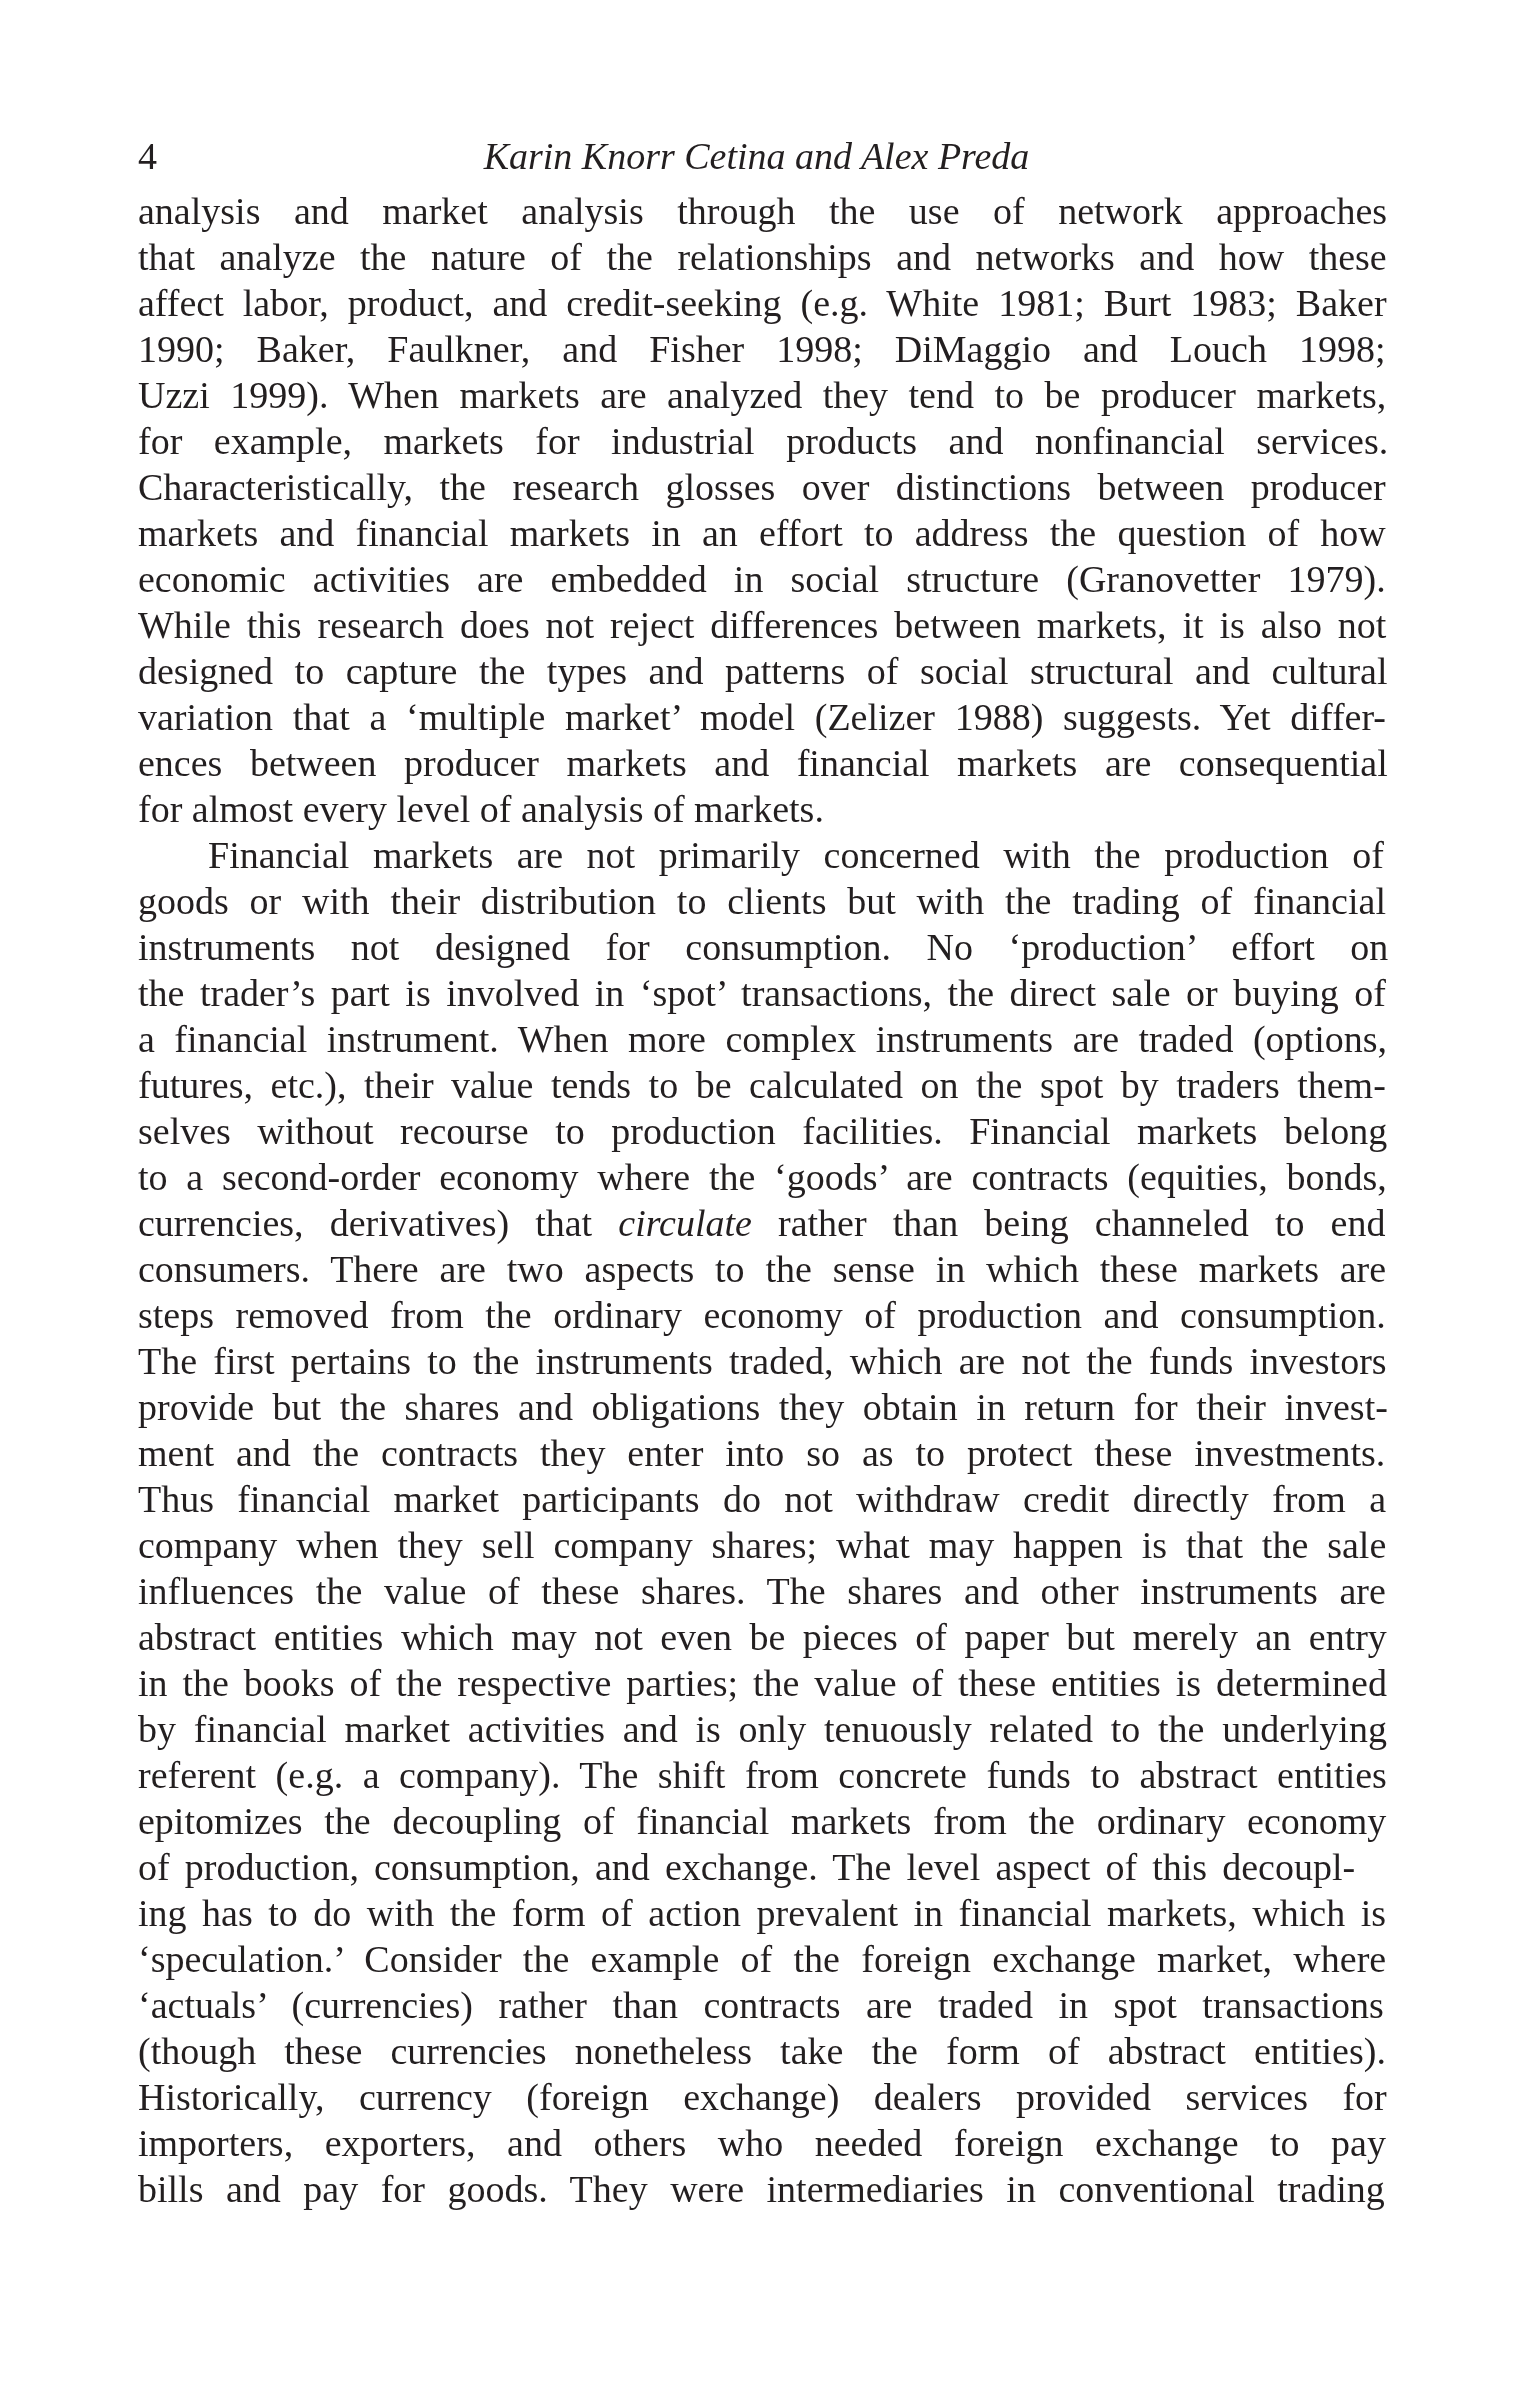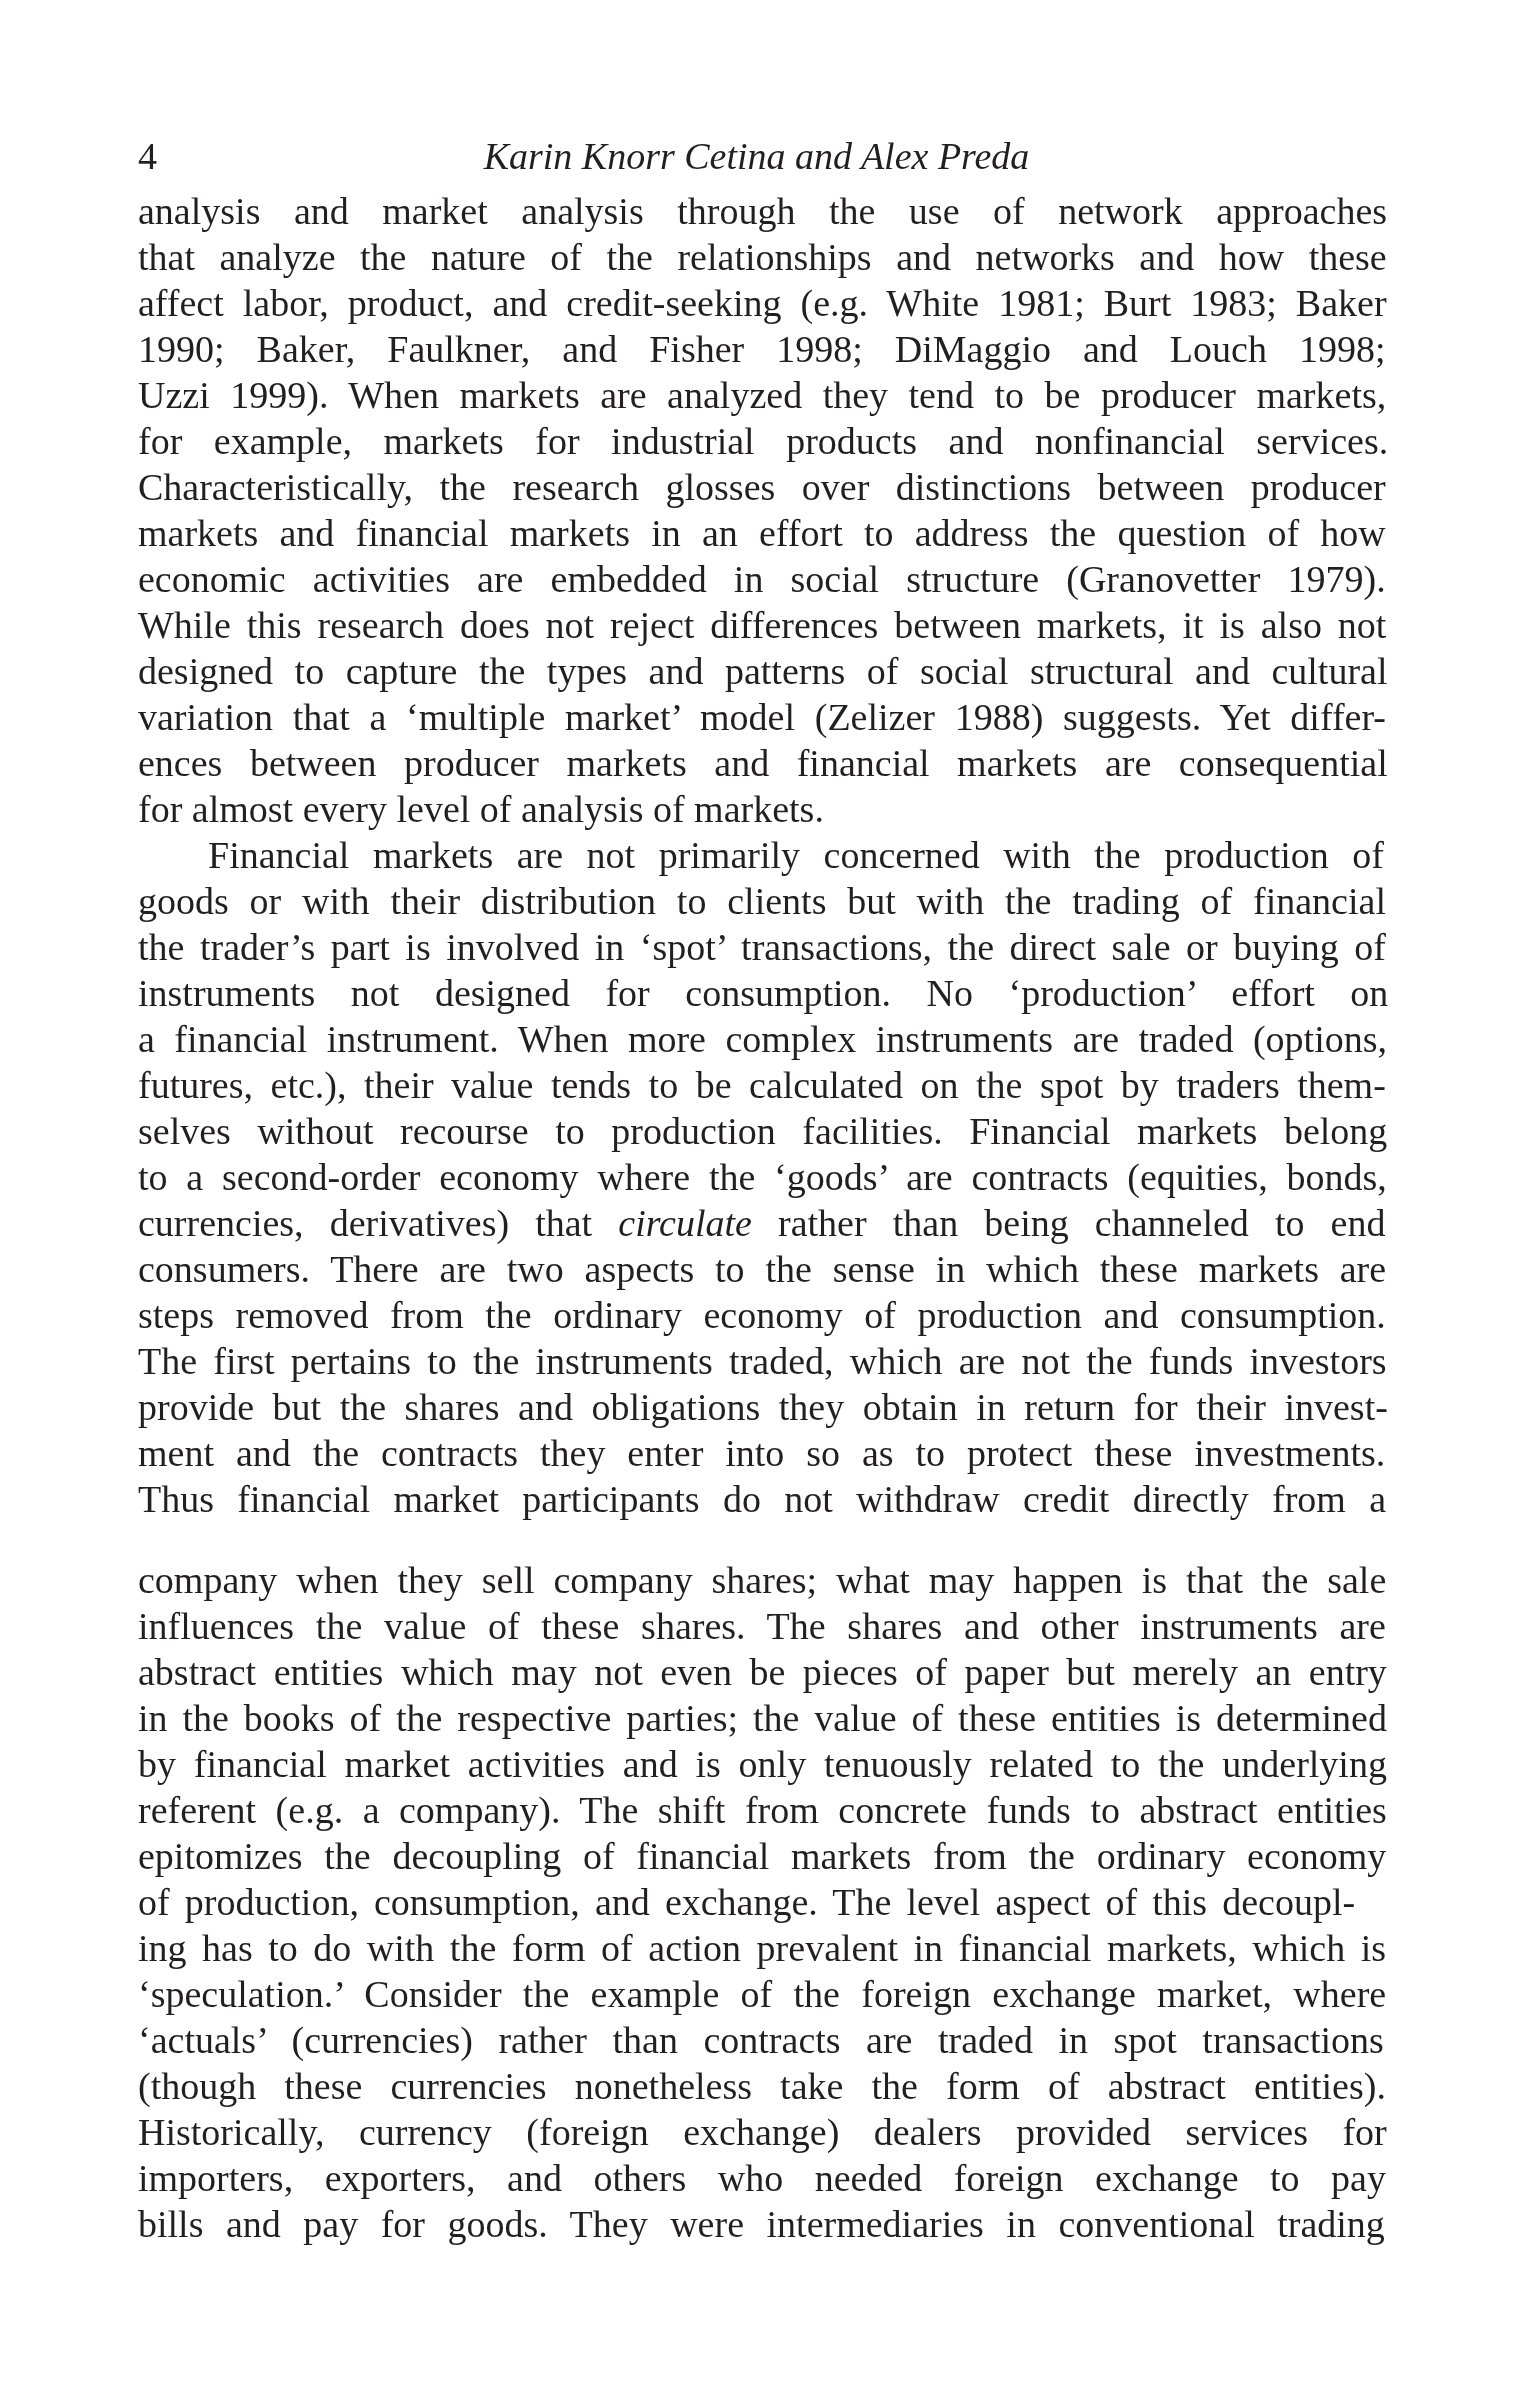--- a/index.html
+++ b/index.html
@@ -83,34 +83,34 @@
       <span class="line" style="white-space: nowrap; display: block;"><span style="white-space: nowrap; display: inline-block; word-spacing: 17.6px;"><span>economic activities are embedded in social structure (Granovetter 1979).</span></span></span>
       <span class="line" style="white-space: nowrap; display: block;"><span style="white-space: nowrap; display: inline-block; word-spacing: 6.4px;"><span>While this research does not reject differences between markets, it is also not</span></span></span>
       <span class="line" style="white-space: nowrap; display: block;"><span style="white-space: nowrap; display: inline-block; word-spacing: 12px;"><span>designed to capture the types and patterns of social structural and cultural</span></span></span>
       <span class="line" style="white-space: nowrap; display: block;"><span style="white-space: nowrap; display: inline-block; word-spacing: 10.2px;"><span>variation that a ‘multiple market’ model (Zelizer 1988) suggests. Yet differ-</span></span></span>
       <span class="line" style="white-space: nowrap; display: block;"><span style="white-space: nowrap; display: inline-block; word-spacing: 18px;"><span>ences between producer markets and financial markets are consequential</span></span></span>
       <span class="line last" style="white-space: nowrap; display: block;"><span>for almost every level of analysis of markets.</span></span>
     </div>
     <div>
       <span class="line indent" style="white-space: nowrap; display: block;"><span style="white-space: nowrap; display: inline-block; word-spacing: 14px;"><span>Financial markets are not primarily concerned with the production of</span></span></span>
       <span class="line" style="white-space: nowrap; display: block;"><span style="white-space: nowrap; display: inline-block; word-spacing: 11.3px;"><span>goods or with their distribution to clients but with the trading of financial</span></span></span>
+      <span class="line" style="white-space: nowrap; display: block;"><span style="white-space: nowrap; display: inline-block; word-spacing: 26px;"><span>instruments not designed for consumption. No ‘production’ effort on</span></span></span>
       <span class="line" style="white-space: nowrap; display: block;"><span style="white-space: nowrap; display: inline-block; word-spacing: 6px;"><span>the trader’s part is involved in ‘spot’ transactions, the direct sale or buying of</span></span></span>
-      <span class="line" style="white-space: nowrap; display: block;"><span style="white-space: nowrap; display: inline-block; word-spacing: 26px;"><span>instruments not designed for consumption. No ‘production’ effort on</span></span></span>
       <span class="line" style="white-space: nowrap; display: block;"><span style="white-space: nowrap; display: inline-block; word-spacing: 10px;"><span>a financial instrument. When more complex instruments are traded (options,</span></span></span>
       <span class="line" style="white-space: nowrap; display: block;"><span style="white-space: nowrap; display: inline-block; word-spacing: 8px;"><span>futures, etc.), their value tends to be calculated on the spot by traders them-</span></span></span>
       <span class="line" style="white-space: nowrap; display: block;"><span style="white-space: nowrap; display: inline-block; word-spacing: 17px;"><span>selves without recourse to production facilities. Financial markets belong</span></span></span>
       <span class="line" style="white-space: nowrap; display: block;"><span style="white-space: nowrap; display: inline-block; word-spacing: 9.3px;"><span>to a second-order economy where the ‘goods’ are contracts (equities, bonds,</span></span></span>
       <span class="line" style="white-space: nowrap; display: block;"><span style="white-space: nowrap; display: inline-block; word-spacing: 16.6px;"><span>currencies, derivatives) that </span><span class="em">circulate</span><span> rather than being channeled to end</span></span></span>
       <span class="line" style="white-space: nowrap; display: block;"><span style="white-space: nowrap; display: inline-block; word-spacing: 11.3px;"><span>consumers. There are two aspects to the sense in which these markets are</span></span></span>
       <span class="line" style="white-space: nowrap; display: block; text-decoration: underline;"><span style="white-space: nowrap; display: inline-block; word-spacing: 12px;"><span>steps removed from the ordinary economy of production and consumption.</span></span></span>
       <span class="line" style="white-space: nowrap; display: block;"><span style="white-space: nowrap; display: inline-block; word-spacing: 6.7px;"><span>The first pertains to the instruments traded, which are not the funds investors</span></span></span>
       <span class="line" style="white-space: nowrap; display: block;"><span style="white-space: nowrap; display: inline-block; word-spacing: 9px;"><span>provide but the shares and obligations they obtain in return for their invest-</span></span></span>
       <span class="line" style="white-space: nowrap; display: block;"><span style="white-space: nowrap; display: inline-block; word-spacing: 12.4px;"><span>ment and the contracts they enter into so as to protect these investments.</span></span></span>
       <span class="line" style="white-space: nowrap; display: block;"><span style="white-space: nowrap; display: inline-block; word-spacing: 13.8px;"><span>Thus financial market participants do not withdraw credit directly from a</span></span></span>
-      <span class="line" style="white-space: nowrap; display: block; margin-top: 35px;"><span style="white-space: nowrap; display: inline-block; word-spacing: 9.4px;"><span>company when they sell company shares; what may happen is that the sale</span></span></span>
+      <span class="line" style="white-space: nowrap; display: block;"><span style="white-space: nowrap; display: inline-block; word-spacing: 9.4px;"><span>company when they sell company shares; what may happen is that the sale</span></span></span>
       <span class="line" style="white-space: nowrap; display: block;"><span style="white-space: nowrap; display: inline-block; word-spacing: 12.2px;"><span>influences the value of these shares. The shares and other instruments are</span></span></span>
       <span class="line" style="white-space: nowrap; display: block;"><span style="white-space: nowrap; display: inline-block; word-spacing: 8px;"><span>abstract entities which may not even be pieces of paper but merely an entry</span></span></span>
       <span class="line" style="white-space: nowrap; display: block;"><span style="white-space: nowrap; display: inline-block; word-spacing: 5.4px;"><span>in the books of the respective parties; the value of these entities is determined</span></span></span>
       <span class="line" style="white-space: nowrap; display: block;"><span style="white-space: nowrap; display: inline-block; word-spacing: 8.3px;"><span>by financial market activities and is only tenuously related to the underlying</span></span></span>
       <span class="line" style="white-space: nowrap; display: block;"><span style="white-space: nowrap; display: inline-block; word-spacing: 10px;"><span>referent (e.g. a company). The shift from concrete funds to abstract entities</span></span></span>
       <span class="line" style="white-space: nowrap; display: block;"><span style="white-space: nowrap; display: inline-block; word-spacing: 12.2px;"><span>epitomizes the decoupling of financial markets from the ordinary economy</span></span></span>
       <span class="line" style="white-space: nowrap; display: block;"><span style="white-space: nowrap; display: inline-block; word-spacing: 5.6px;"><span>of production, consumption, and exchange. The level aspect of this decoupl-</span></span></span>
       <span class="line" style="white-space: nowrap; display: block;"><span style="white-space: nowrap; display: inline-block; word-spacing: 6px;"><span>ing has to do with the form of action prevalent in financial markets, which is</span></span></span>
       <span class="line" style="white-space: nowrap; display: block;"><span style="white-space: nowrap; display: inline-block; word-spacing: 11.8px;"><span>‘speculation.’ Consider the example of the foreign exchange market, where</span></span></span>
       <span class="line" style="white-space: nowrap; display: block;"><span style="white-space: nowrap; display: inline-block; word-spacing: 16px;"><span>‘actuals’ (currencies) rather than contracts are traded in spot transactions</span></span></span>

